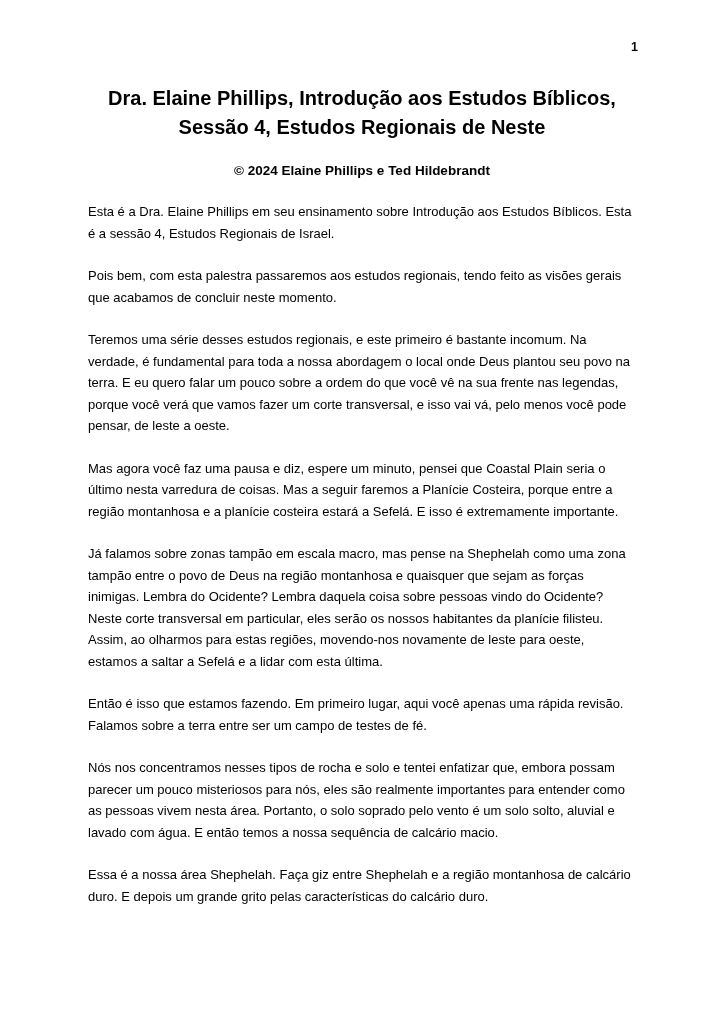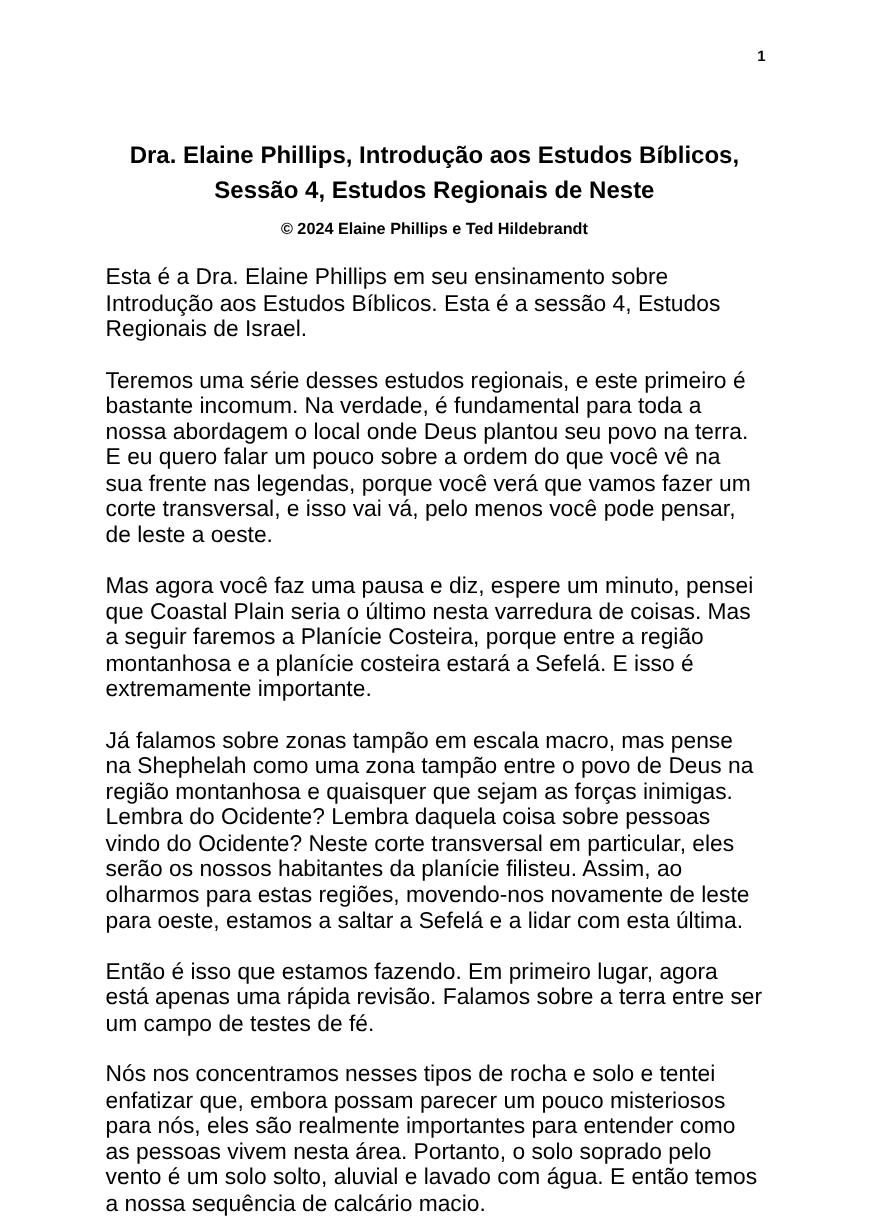--- a/index.html
+++ b/index.html
@@ -19,47 +19,47 @@
   }
   .page-number {
     position: absolute;
     top: 40px;
     right: 86px;
     font-size: 12.5px;
     font-weight: 700;
     color: #0a0a0a;
   }
   .doc-header {
-    padding-top: 116px;
+    padding-top: 84px;
     text-align: center;
   }
   .doc-title {
     margin: 0;
     font-size: 20px;
     font-weight: 700;
     line-height: 29px;
     color: #000000;
   }
   .doc-title .title-line {
     display: block;
   }
   .copyright {
-    margin-top: 9px;
+    margin-top: 21px;
     font-size: 13.5px;
     font-weight: 600;
     color: #000000;
     text-align: center;
   }
   .doc-body {
     margin: 23px 88px 0 88px;
     width: 548px;
   }
   .doc-body p {
     margin: 0 0 21px 0;
-    font-size: 19px;
+    font-size: 13px;
     line-height: 21.5px;
     font-weight: 400;
     color: #000000;
     text-align: left;
   }
 </style>
 </head>
 <body>
 
 <div class="page">
@@ -69,21 +69,22 @@
   <header class="doc-header">
     <h1 class="doc-title">
       <span class="title-line">Dra. Elaine Phillips, Introdução aos Estudos Bíblicos,</span>
       <span class="title-line">Sessão 4, Estudos Regionais de Neste</span>
     </h1>
     <div class="copyright">© 2024 Elaine Phillips e Ted Hildebrandt</div>
   </header>
 
   <main class="doc-body">
     <p>Esta é a Dra. Elaine Phillips em seu ensinamento sobre Introdução aos Estudos Bíblicos. Esta é a sessão 4, Estudos Regionais de Israel.</p>
+    <p>Pois bem, com esta palestra passaremos aos estudos regionais, tendo feito as visões gerais que acabamos de concluir neste momento.</p>
     <p>Teremos uma série desses estudos regionais, e este primeiro é bastante incomum. Na verdade, é fundamental para toda a nossa abordagem o local onde Deus plantou seu povo na terra. E eu quero falar um pouco sobre a ordem do que você vê na sua frente nas legendas, porque você verá que vamos fazer um corte transversal, e isso vai vá, pelo menos você pode pensar, de leste a oeste.</p>
     <p>Mas agora você faz uma pausa e diz, espere um minuto, pensei que Coastal Plain seria o último nesta varredura de coisas. Mas a seguir faremos a Planície Costeira, porque entre a região montanhosa e a planície costeira estará a Sefelá. E isso é extremamente importante.</p>
     <p>Já falamos sobre zonas tampão em escala macro, mas pense na Shephelah como uma zona tampão entre o povo de Deus na região montanhosa e quaisquer que sejam as forças inimigas. Lembra do Ocidente? Lembra daquela coisa sobre pessoas vindo do Ocidente? Neste corte transversal em particular, eles serão os nossos habitantes da planície filisteu. Assim, ao olharmos para estas regiões, movendo-nos novamente de leste para oeste, estamos a saltar a Sefelá e a lidar com esta última.</p>
-    <p>Então é isso que estamos fazendo. Em primeiro lugar, agora está apenas uma rápida revisão. Falamos sobre a terra entre ser um campo de testes de fé.</p>
+    <p>Então é isso que estamos fazendo. Em primeiro lugar, aqui você apenas uma rápida revisão. Falamos sobre a terra entre ser um campo de testes de fé.</p>
     <p>Nós nos concentramos nesses tipos de rocha e solo e tentei enfatizar que, embora possam parecer um pouco misteriosos para nós, eles são realmente importantes para entender como as pessoas vivem nesta área. Portanto, o solo soprado pelo vento é um solo solto, aluvial e lavado com água. E então temos a nossa sequência de calcário macio.</p>
     <p>Essa é a nossa área Shephelah. Faça giz entre Shephelah e a região montanhosa de calcário duro. E depois um grande grito pelas características do calcário duro.</p>
   </main>
 
 </div>
 
 </body></html>

